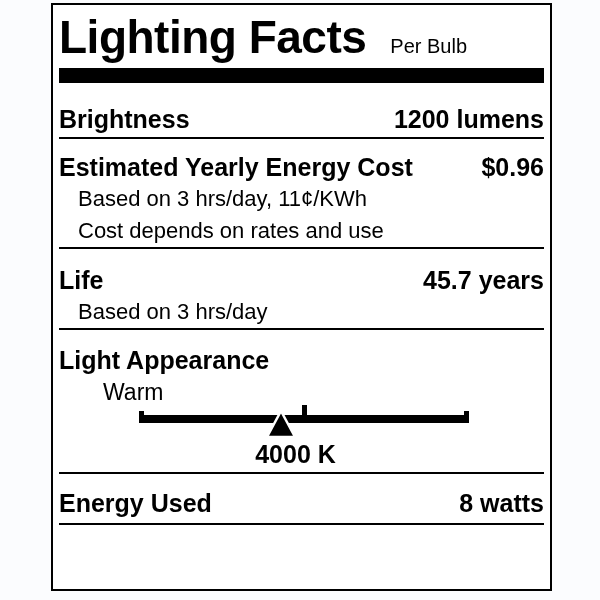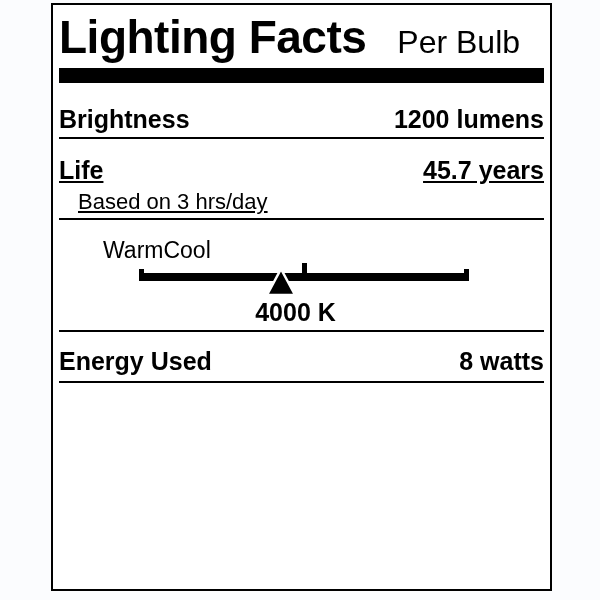--- a/index.html
+++ b/index.html
@@ -37,43 +37,43 @@
     padding-top: 6px;
     white-space: nowrap;
   }
   .title {
     font-size: 46px;
     font-weight: bold;
     letter-spacing: -0.5px;
     line-height: 1.15;
   }
   .subtitle {
-    font-size: 32px;
+    font-size: 20px;
     font-weight: normal;
-    margin-left: 31px;
+    margin-left: 24px;
   }
   .black-bar {
     height: 15px;
     background: #000;
     margin-top: 4px;
   }
   
   .rule { border-bottom: 2px solid #000; margin-top: 6px; }
   .kv {
     display: flex;
     justify-content: space-between;
     align-items: baseline;
     font-size: 25px;
     font-weight: bold;
     line-height: 32px;
     white-space: nowrap;
   }
   .row-brightness { padding: 14px 0 2px; }
   .sect-cost { padding: 6px 0 0; }
-  .sect-life { padding: 9px 0 0; text-decoration: underline; }
+  .sect-life { padding: 9px 0 0; }
   .sect-appearance { padding: 8px 0 2px; }
   .sect-energy { padding: 7px 0 4px; justify-content: space-between; }
   .note {
     font-size: 22px;
     font-weight: normal;
     line-height: 32px;
     padding-left: 19px;
     white-space: nowrap;
   }
   .section-title {
@@ -137,33 +137,41 @@
         <span class="subtitle">Per Bulb</span>
       </div>
 
       <div class="black-bar"></div>
 
       <div class="kv row-brightness rule">
         <span>Brightness</span>
         <span>1200 lumens</span>
       </div>
 
+      <div class="sect-cost rule">
+        <div class="kv">
+          <span>Estimated Yearly Energy Cost</span>
+          <span>$0.96</span>
+        </div>
+        <div class="note">Based on 3 hrs/day, 11¢/KWh</div>
+        <div class="note">Cost depends on rates and use</div>
+      </div>
 
       <div class="sect-life rule">
         <div class="kv">
           <span>Life</span>
           <span>45.7 years</span>
         </div>
         <div class="note">Based on 3 hrs/day</div>
       </div>
 
       <div class="sect-appearance rule">
+        <div class="section-title">Light Appearance</div>
         <div class="warm-cool">
           <span>Warm</span>
-          <span>Cool</span>
         </div>
         <div class="scale-wrap">
           <div class="scale-bar"></div>
           <div class="tick tick-left"></div>
           <div class="tick tick-center"></div>
           <div class="tick tick-right"></div>
           <svg class="marker" viewBox="0 0 30 28">
             <polygon points="15,1 29,27 1,27" fill="#000000" stroke="#ffffff" stroke-width="2.5"></polygon>
           </svg>
         </div>

